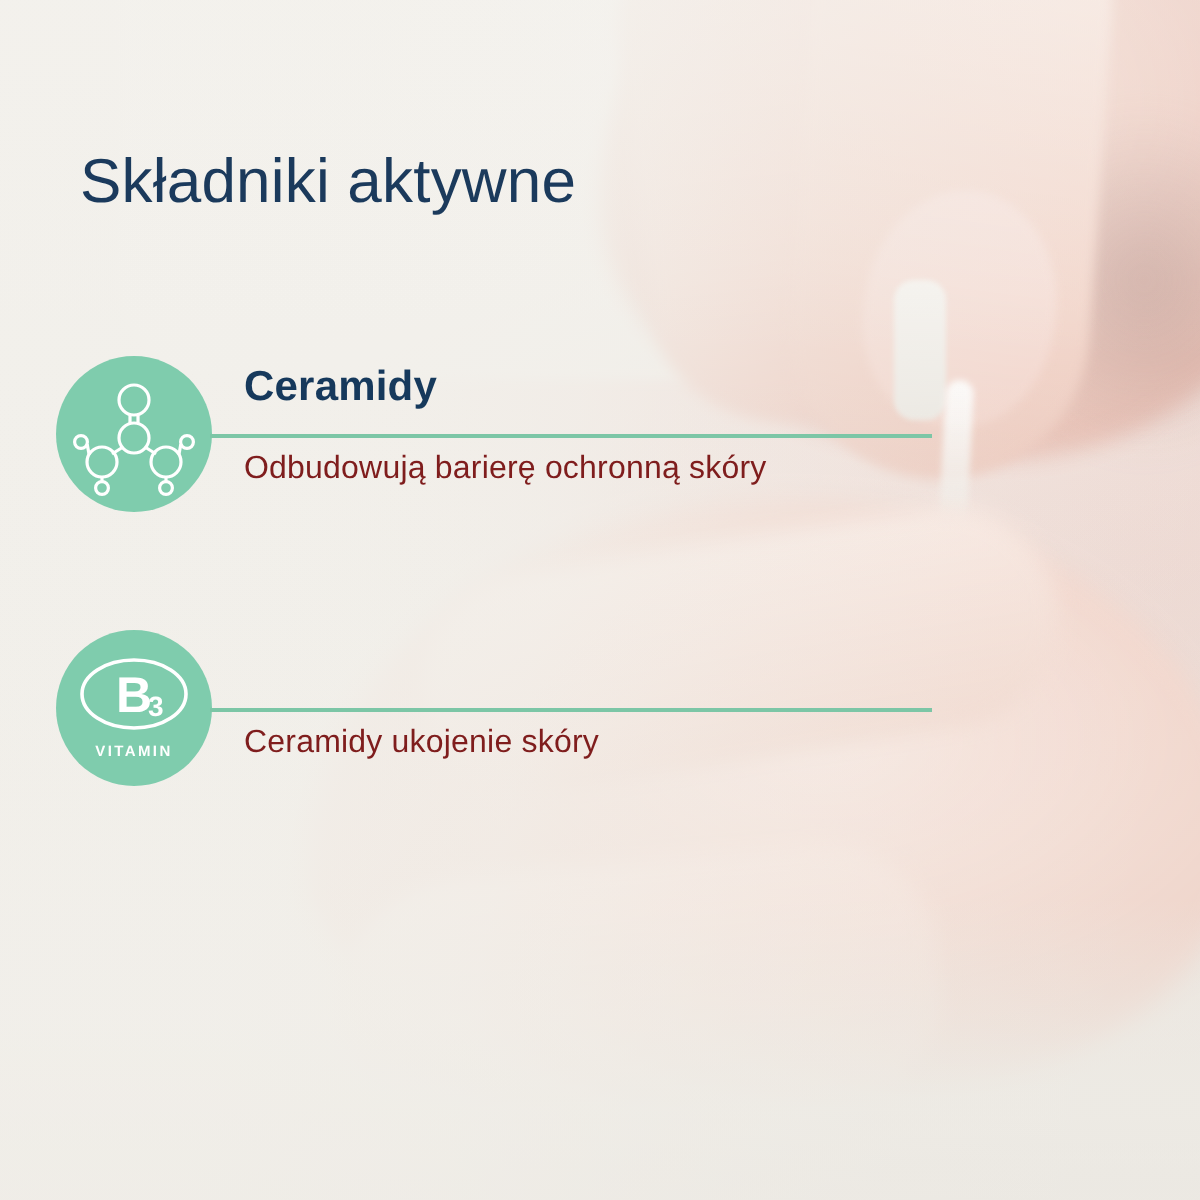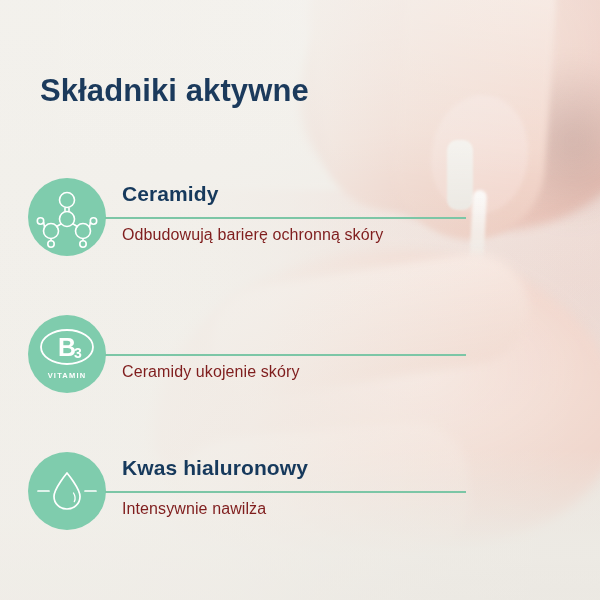--- a/index.html
+++ b/index.html
@@ -146,22 +146,22 @@
   
   .content{position:absolute;inset:0;}
 
   .title{
     position:absolute;left:40px;top:72px;
     font-size:31px;line-height:38px;
     color:#1B3A5C;
     letter-spacing:.1px;
     white-space:nowrap;
   }
-  .title b{font-weight:700;text-align:right;}
-  .title span.light{font-weight:700;}
+  .title b{font-weight:400;text-align:right;}
+  .title span.light{font-weight:400;}
 
   .row{position:absolute;left:28px;width:540px;height:100px;}
   .row-1{top:176px;text-align:right;}
   .row-2{top:313px;}
   .row-3{top:450px;}
 
   .badge{
     position:absolute;left:0;top:2px;
     width:78px;height:78px;border-radius:50%;
     background:#7FCCAD;
@@ -265,30 +265,15 @@
           <ellipse cx="33" cy="24" rx="26" ry="17" fill="none" stroke="#ffffff" stroke-width="1.8"></ellipse>
           <text class="vit-b" x="24" y="33">B</text>
           <text class="vit-3" x="40" y="35">3</text>
           <text class="vit-label" x="33" y="55" text-anchor="middle">VITAMIN</text>
         </svg>
       </div>
       <div class="divider"></div>
       <div class="r-desc">Ceramidy ukojenie skóry</div>
     </div>
 
-    <div class="row row-3">
-      <div class="badge">
-        <svg width="66" height="62" viewBox="0 0 66 62" aria-hidden="true">
-          <g fill="none" stroke="#ffffff" stroke-width="1.7" stroke-linecap="round">
-            <path d="M33 13 C33 13 20 28.5 20 36.5 C20 43.8 25.8 49 33 49 C40.2 49 46 43.8 46 36.5 C46 28.5 33 13 33 13 Z"></path>
-            <path d="M39.5 33 C41.4 36 41.6 39 40.3 41.6" stroke-width="1.3"></path>
-            <path d="M4 31 L15 31"></path>
-            <path d="M51 31 L62 31"></path>
-          </g>
-        </svg>
-      </div>
-      <div class="divider"></div>
-      <div class="r-title">Kwas hialuronowy</div>
-      <div class="r-desc">Intensywnie nawilża</div>
-    </div>
 
   </div>
 </div>
 
 </body></html>

